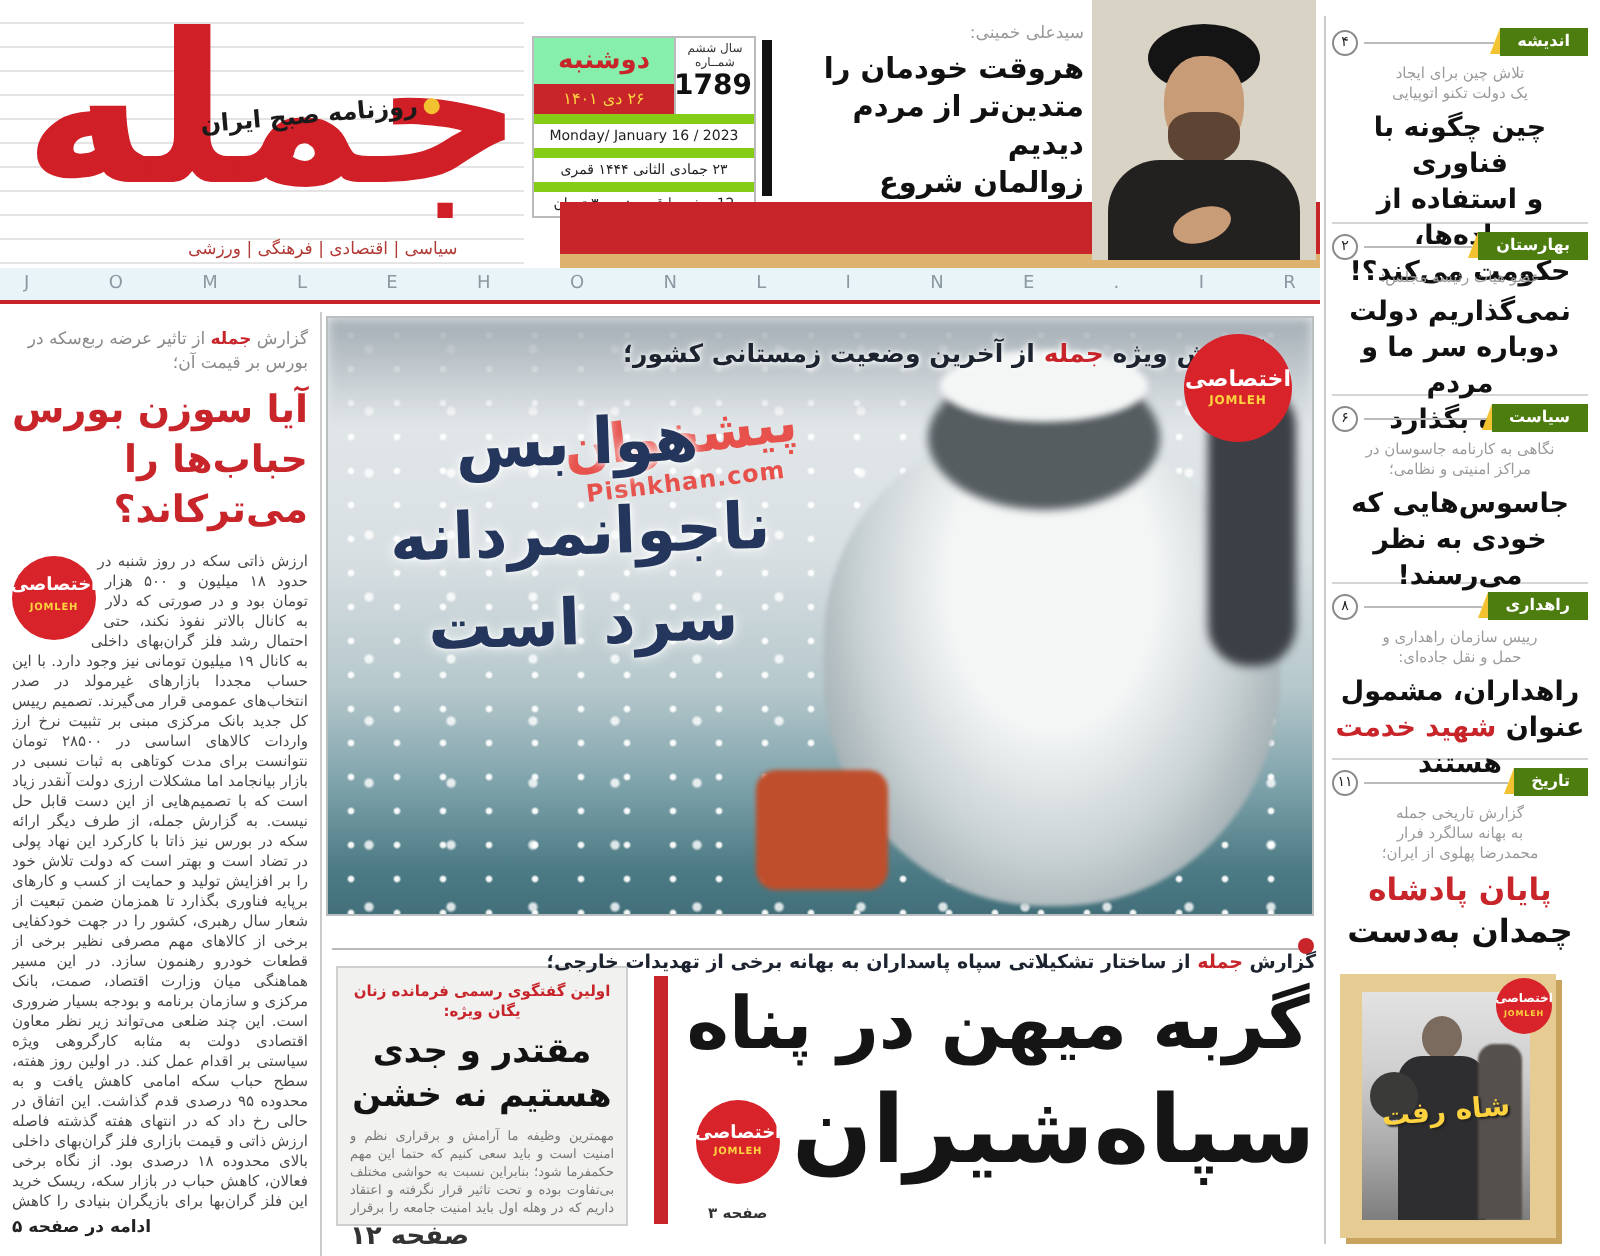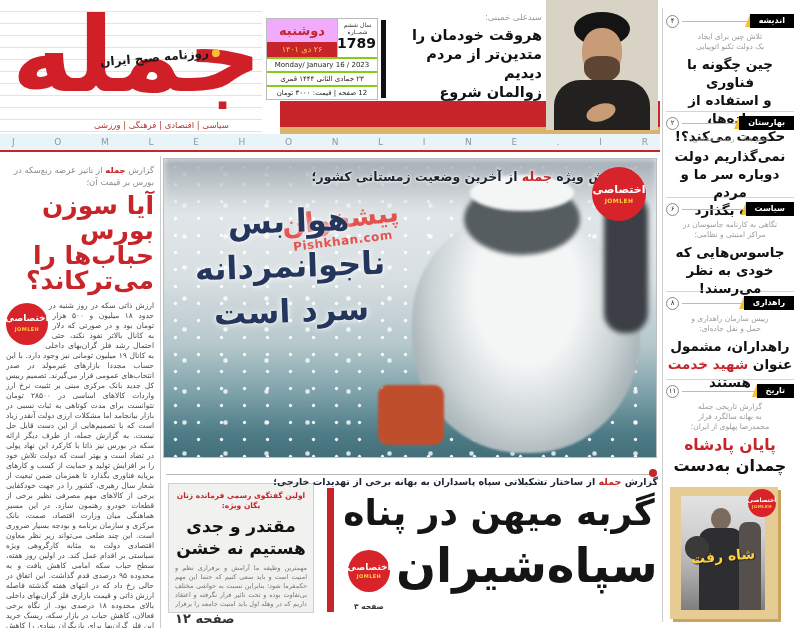--- a/index.html
+++ b/index.html
@@ -23,24 +23,24 @@
     display:flex;align-items:center;justify-content:space-between;padding:0 12px;
     color:#8a99a1;font-size:9px;}
 
   
   .dateblock{left:266px;top:18px;width:112px;direction:rtl;border:1px solid #bbb;background:#fff;}
   .db-row1{display:flex;}
   .db-issue{width:40px;border-left:1px solid #bbb;text-align:center;padding:2px 1px;}
   .db-issue .lbl{font-size:6px;color:#333;line-height:7px;}
   .db-issue .num{font-size:14px;font-weight:bold;color:#111;line-height:16px;}
   .db-day{flex:1;}
-  .db-weekday{background:#f0abfc;color:#c8252b;font-weight:bold;font-size:13px;text-align:center;
+  .db-weekday{background:#86efac;color:#c8252b;font-weight:bold;font-size:13px;text-align:center;
     height:23px;line-height:23px;}
   .db-datefa{background:#c8252b;color:#ffd23f;font-size:8px;text-align:center;height:15px;line-height:15px;}
-  .db-line{border-top:2px solid #84cc16;font-size:7px;color:#222;text-align:center;padding:2px 1px;direction:ltr;}
+  .db-line{border-top:5px solid #84cc16;font-size:7px;color:#222;text-align:center;padding:2px 1px;direction:ltr;}
   .db-line.rtl{direction:rtl;}
   .date-bar{left:381px;top:20px;width:5px;height:78px;background:#111;}
 
   
   .topstory{left:388px;top:12px;width:154px;direction:rtl;text-align:right;}
   .topstory .kick{font-size:8.5px;color:#999;margin-bottom:4px;}
   .topstory .ttl{font-size:14.5px;font-weight:bold;color:#111;line-height:19px;white-space:pre-line;}
 
   
   .cleric{left:546px;top:0;width:112px;height:130px;background:#d9d3c6;overflow:hidden;z-index:5;}
@@ -100,21 +100,21 @@
   
   .vline-left{left:160px;top:156px;width:1px;height:472px;background:#ccc;}
   .vline-right{left:662px;top:8px;width:1px;height:614px;background:#ccc;}
   .sepline{left:166px;top:474px;width:486px;height:1px;background:#b9b9b9;}
   .sepdot{left:649px;top:469px;width:8px;height:8px;background:#c8252b;border-radius:50%;}
 
   
   .leftcol{left:6px;top:164px;width:148px;direction:rtl;}
   .leftcol .kick{font-size:8.5px;color:#8a8a8a;line-height:12px;text-align:right;}
   .leftcol .kick .brand{color:#c8252b;font-weight:bold;}
-  .leftcol .ttl{font-size:25px;font-weight:bold;color:#c8252b;line-height:25px;white-space:pre-line;
+  .leftcol .ttl{font-size:19px;font-weight:bold;color:#c8252b;line-height:25px;white-space:pre-line;
     text-align:right;margin:5px 0 8px;}
   .leftcol .body{font-size:7.5px;color:#4a4a4a;line-height:10px;text-align:justify;height:330px;overflow:hidden;}
   .leftcol .body .stamp{float:left;margin:2px 5px 2px 0;shape-outside:circle(50%);}
   .leftcol .more{font-size:8.5px;font-weight:bold;color:#222;text-align:left;margin-top:3px;}
 
   
   .ibox{left:168px;top:483px;width:146px;height:130px;background:#f1f1ef;border:1px solid #cfcfcf;
     direction:rtl;padding:7px 6px 4px;}
   .ibox .kick{font-size:7.5px;font-weight:bold;color:#c8252b;text-align:center;line-height:10px;}
   .ibox .ttl{font-size:17px;font-weight:bold;color:#131313;text-align:center;line-height:22px;
@@ -129,21 +129,21 @@
   .bstory .kick .brand{color:#c8252b;}
   .bstory .t1{font-size:36px;font-weight:bold;color:#151515;text-align:center;line-height:48px;margin-top:2px;}
   .bstory .t2{font-size:47px;font-weight:bold;color:#151515;text-align:left;line-height:58px;padding-left:56px;}
   .bstory .stamp{position:absolute;left:8px;top:74px;}
   .bstory .pref{position:absolute;left:14px;top:126px;font-size:7.5px;font-weight:bold;color:#333;}
 
   
   .sidebar{left:666px;top:10px;width:128px;direction:rtl;}
   .ssec{border-bottom:1px solid #d5d5d5;padding:4px 0 7px;}
   .shead{display:flex;align-items:center;gap:3px;margin-bottom:4px;}
-  .slabel{background:#000000;color:#fff;font-size:8px;font-weight:bold;padding:2px 9px 3px;position:relative;}
+  .slabel{background:#4d7c0f;color:#fff;font-size:8px;font-weight:bold;padding:2px 9px 3px;position:relative;}
   .slabel::after{content:"";position:absolute;left:-5px;top:0;border-style:solid;
     border-width:0 0 13px 5px;border-color:transparent transparent #f2c230 transparent;}
   .sline{flex:1;height:1px;background:#bbb;}
   .scircle{width:13px;height:13px;min-width:13px;border:1px solid #8a8a8a;border-radius:50%;background:#fff;
     font-size:7px;color:#222;display:flex;align-items:center;justify-content:center;}
   .skick{font-size:7.5px;color:#9a9a9a;text-align:center;line-height:10px;white-space:pre-line;margin-bottom:3px;}
   .stitle{font-size:13.5px;font-weight:bold;color:#111;text-align:center;line-height:18px;white-space:pre-line;}
   .stitle .red{color:#c8252b;}
   .stitle-red{font-size:15.5px;font-weight:bold;color:#c8252b;text-align:center;line-height:20px;}
   .stitle-big{font-size:16px;font-weight:bold;color:#111;text-align:center;line-height:21px;}

